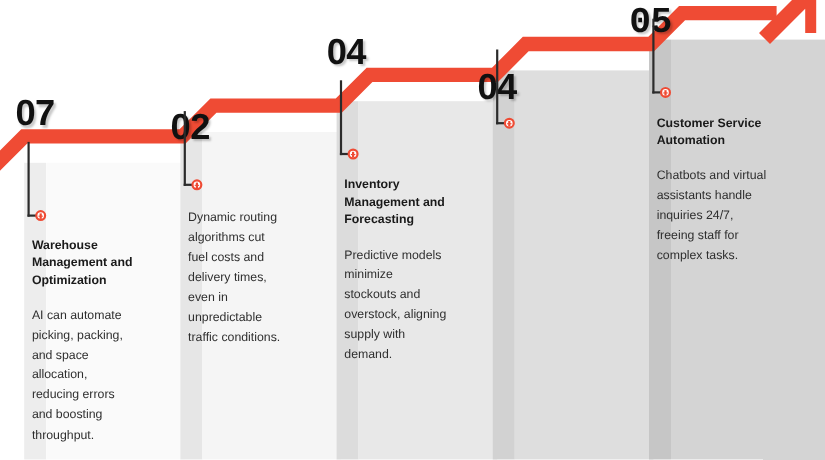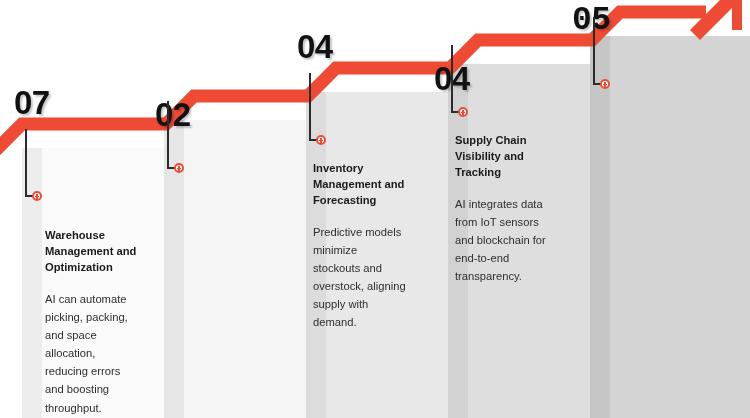--- a/index.html
+++ b/index.html
@@ -195,53 +195,59 @@
     <div class="conn-h"></div>
     <div class="conn-ring"></div>
   </div>
 
   <div class="connector" style="left:593px; top:17px; width:20px; height:68px;">
     <div class="conn-v"></div>
     <div class="conn-h"></div>
     <div class="conn-ring"></div>
   </div>
 
-  <div class="txt" style="left:29px; top:228px; width:128px;margin-left:16px;">
+  <div class="txt" style="left:29px; top:216px; width:128px;">
     <p class="txt-title">Warehouse
 Management and
 Optimization</p>
     <p class="txt-body">AI can automate
 picking, packing,
 and space
 allocation,
 reducing errors
 and boosting
 throughput.</p>
   </div>
 
   <div class="txt" style="left:171px; top:189px; width:128px;">
+    <p class="txt-body">Dynamic routing
+algorithms cut
+fuel costs and
+delivery times,
+even in
+unpredictable
+traffic conditions.</p>
   </div>
 
   <div class="txt" style="left:313px; top:161px; width:130px;">
     <p class="txt-title">Inventory
 Management and
 Forecasting</p>
     <p class="txt-body">Predictive models
 minimize
 stockouts and
 overstock, aligning
 supply with
 demand.</p>
   </div>
 
-  <div class="txt" style="left:455px; top:133px; width:130px;">
-    <p class="txt-title">Supply Chain
-Visibility and
-Tracking</p>
-    <p class="txt-body">AI integrates data
-from IoT sensors
-and blockchain for
-end-to-end
-transparency.</p>
-  </div>
-
+
+  <div class="txt" style="left:597px; top:105px; width:146px;">
+    <p class="txt-title">Customer Service
+Automation</p>
+    <p class="txt-body">Chatbots and virtual
+assistants handle
+inquiries 24/7,
+freeing staff for
+complex tasks.</p>
+  </div>
 
 </div>
 
 </body></html>

